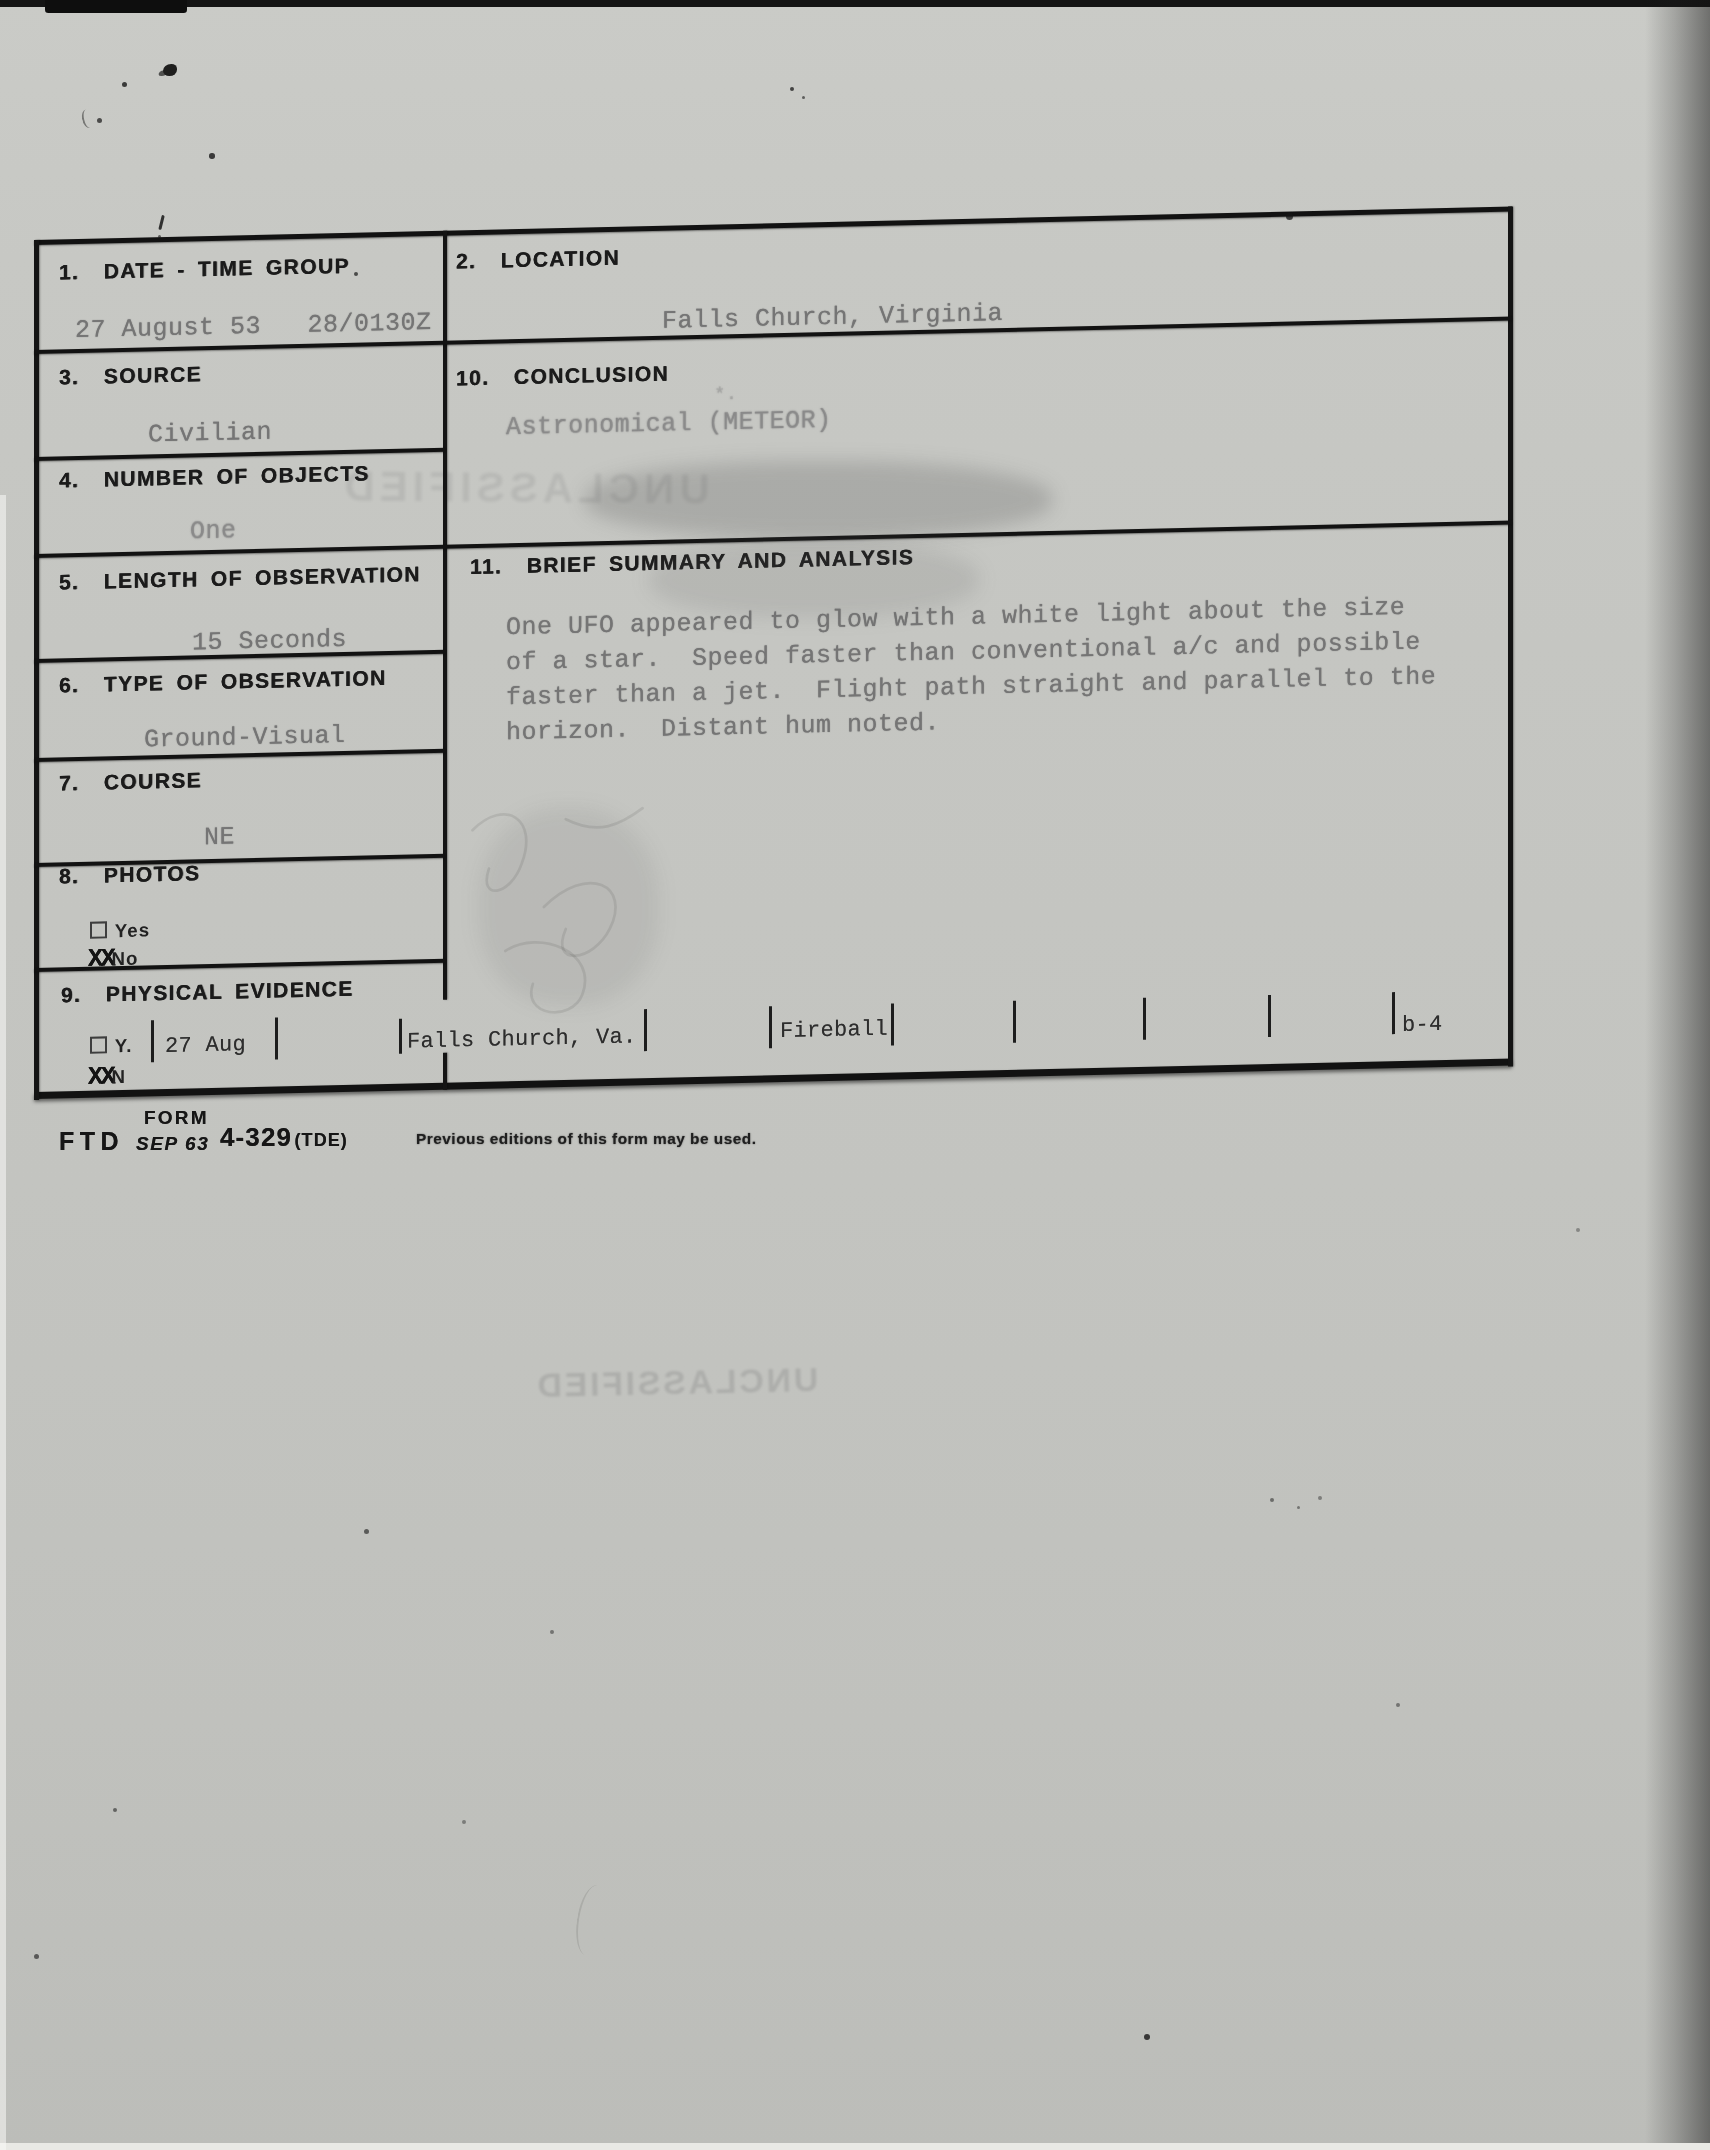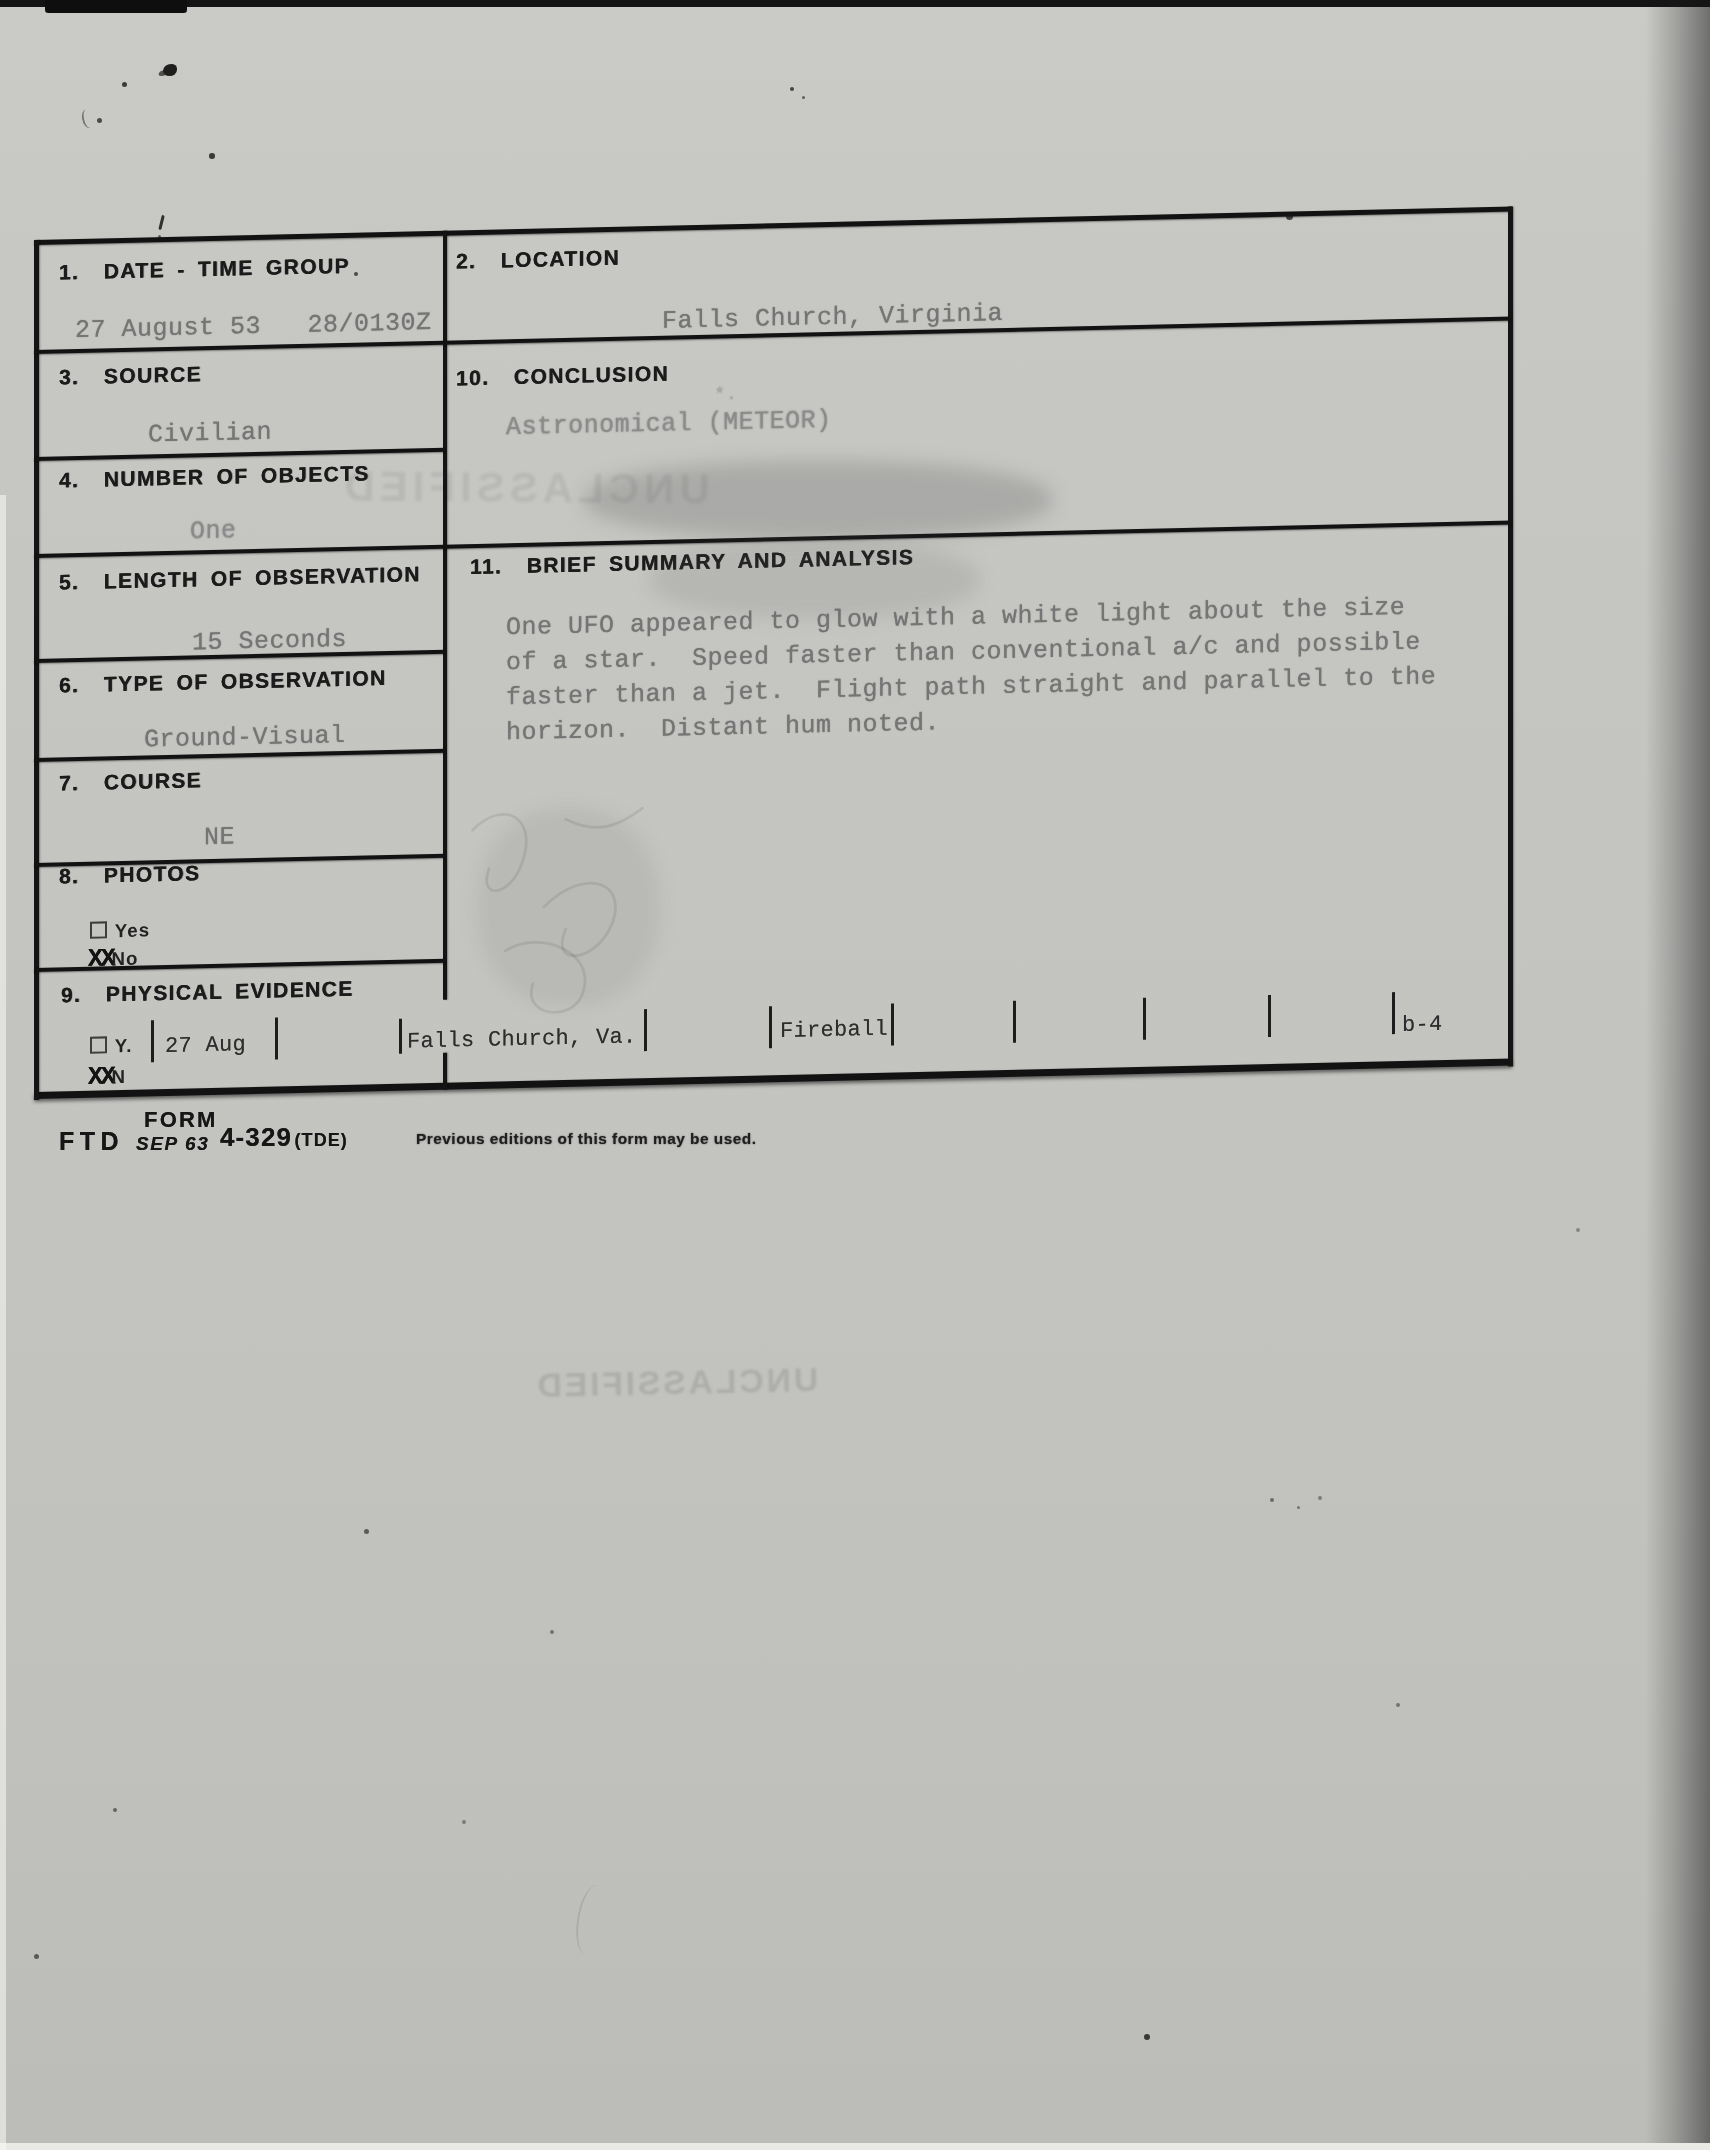--- a/index.html
+++ b/index.html
@@ -130,21 +130,21 @@
     <div class="tick" style="left:1109px;"></div>
     <div class="tick" style="left:1234px;"></div>
     <div class="tick" style="left:1358px;"></div>
 
     <div class="tw striptxt" style="left:131px;top:797px;">27 Aug</div>
     <div class="tw striptxt" style="left:373px;top:798px;">Falls Church, Va.</div>
     <div class="tw striptxt" style="left:746px;top:796px;">Fireball</div>
     <div class="tw striptxt" style="left:1368px;top:804px;">b-4</div>
   </div>
 
-  <div class="abs fw" style="left:144px;top:1107px;font-size:22px;letter-spacing:2.2px;">FORM</div>
+  <div class="abs fw" style="left:144px;top:1107px;font-size:19px;letter-spacing:2.2px;">FORM</div>
   <div class="abs fw" style="left:59px;top:1127px;font-size:25px;letter-spacing:5.5px;">FTD</div>
   <div class="abs fw" style="left:136px;top:1133px;font-size:19px;letter-spacing:1.6px;font-style:italic;">SEP 63</div>
   <div class="abs" style="left:220px;top:1122px;">
     <span class="fw" style="font-size:26px;letter-spacing:1.1px;">4-329</span>
     <span class="fw" style="font-size:18px;letter-spacing:1.1px;">(TDE)</span>
   </div>
   <div class="abs fw" style="left:416px;top:1130px;font-size:15.4px;letter-spacing:0.5px;color:#1f1f1f;text-shadow:0 0 1.6px rgba(0,0,0,.65);filter:blur(0.2px);">Previous editions of this form may be used.</div>
 
   <div class="smudge" style="left:585px;top:461px;width:467px;height:77px;background:rgba(75,75,75,.22);"></div>
   <div class="smudge" style="left:649px;top:541px;width:330px;height:77px;background:rgba(90,90,90,.14);"></div>

